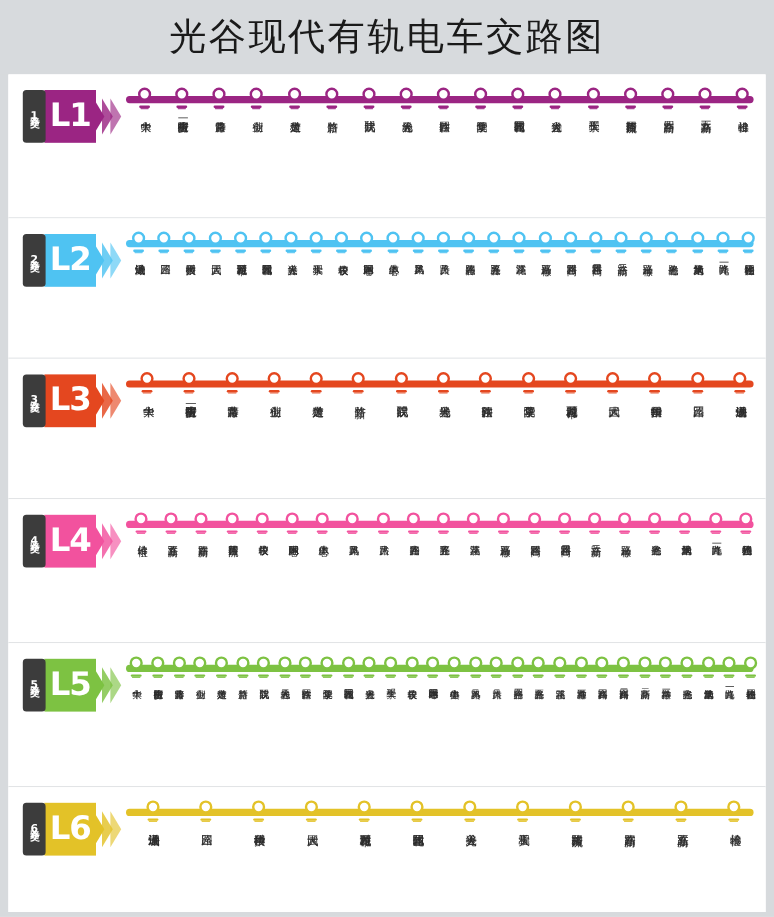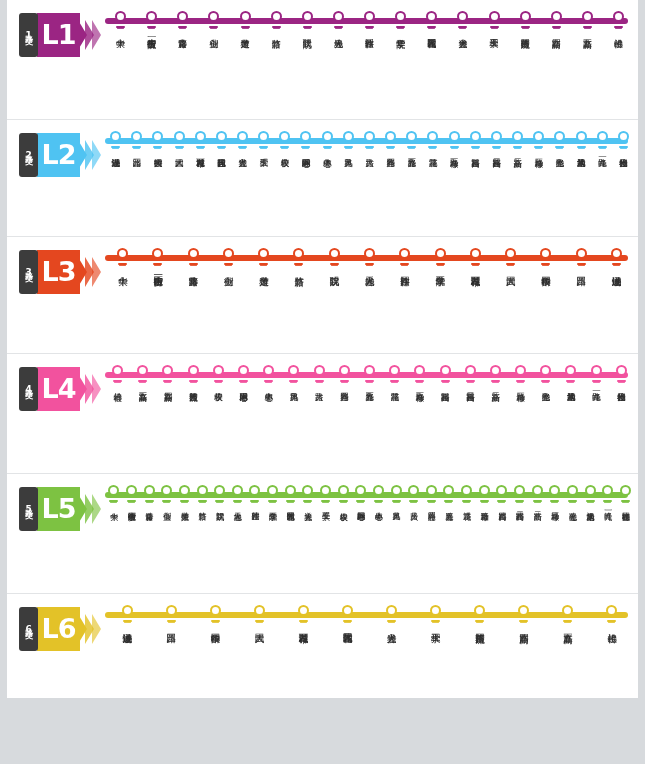--- a/index.html
+++ b/index.html
@@ -172,20 +172,23 @@
     right:10px;bottom:4px;
     font-size:9px;
     color:#d9d9d9;
   }
 </style>
 </head>
 <body>
 
 <div id="app">
 
+  <div class="title-bar">
+    <h1>光谷现代有轨电车交路图</h1>
+  </div>
 
   <div class="lines-wrap" id="lines-wrap">
       <div class="line-row" style="height: 120px;">
         <div class="badge">
           <div class="badge-dark">
             <span class="jl">交路</span>
             <span class="num">1</span>
           </div>
           <div class="badge-color" style="background: rgb(155, 37, 131);">
             <span class="lbl">L1</span>

